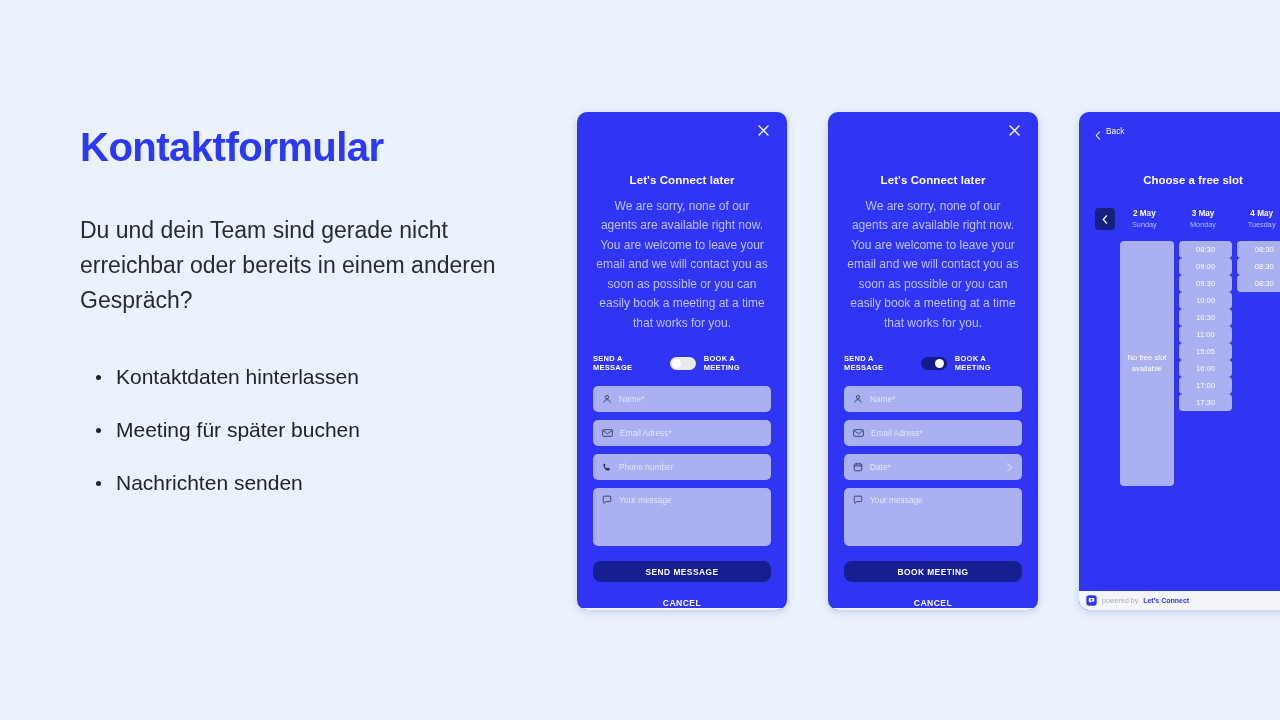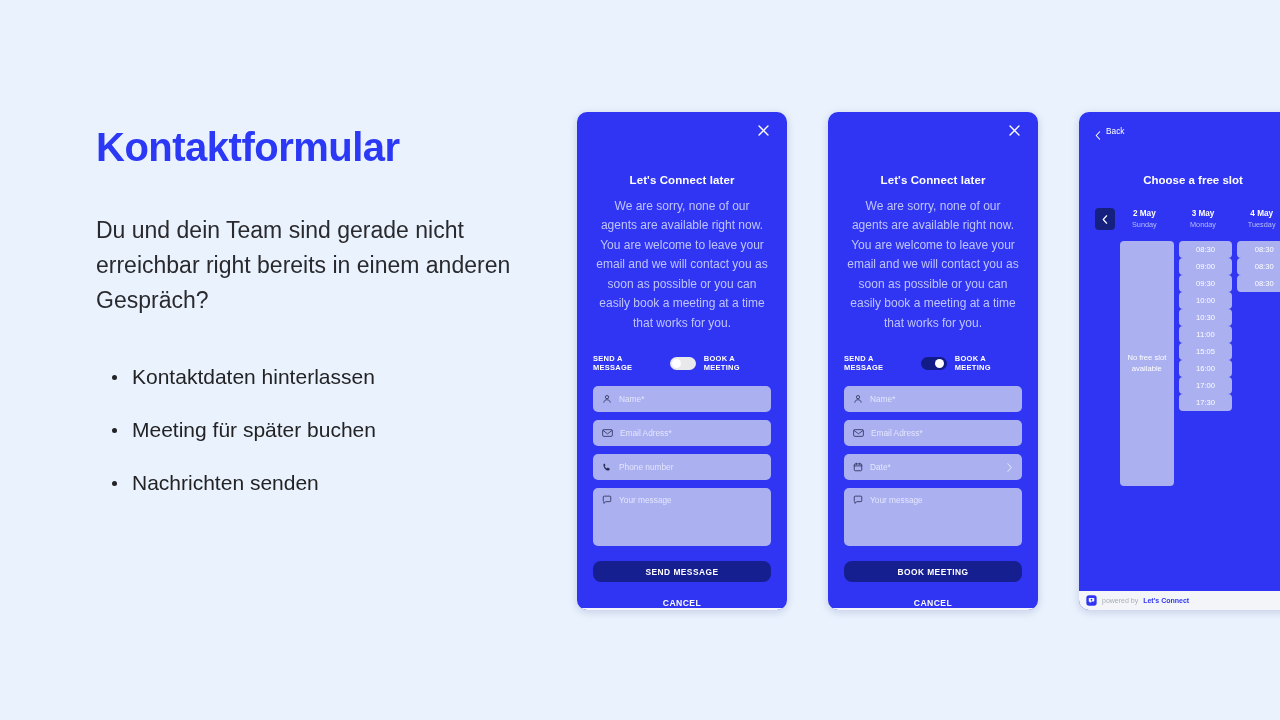--- a/index.html
+++ b/index.html
@@ -5,21 +5,21 @@
   * { box-sizing: border-box; margin: 0; padding: 0; }
   html, body {
     width: 1280px; height: 720px;
     background: #eaf3fd;
     font-family: "Liberation Sans", sans-serif;
     overflow: hidden;
   }
   .stage { position: relative; width: 1280px; height: 720px; }
 
   
-  .left-col { position: absolute; left: 96px; top: 125px; width: 470px; }
+  .left-col { position: absolute; left: 80px; top: 125px; width: 470px; }
   .page-title {
     font-size: 40px; font-weight: bold; color: #2b38f5;
     letter-spacing: -0.5px; line-height: 1.1;
   }
   .page-sub {
     margin-top: 44px; font-size: 23px; line-height: 1.52;
     color: #2a2a2e; font-weight: 400; width: 420px;
   }
   .feature-list { margin-top: 48px; list-style: none; }
   .feature-list li {
@@ -139,21 +139,21 @@
     font-size: 7.6px; text-align: center; cursor: default;
   }
 </style>
 </head>
 <body>
 
 <div class="stage">
 
   <div class="left-col">
     <h1 class="page-title">Kontaktformular</h1>
-    <p class="page-sub">Du und dein Team sind gerade nicht erreichbar right bereits in einem anderen Gespräch?</p>
+    <p class="page-sub">Du und dein Team sind gerade nicht erreichbar oder bereits in einem anderen Gespräch?</p>
     <ul class="feature-list">
       <li>Kontaktdaten hinterlassen</li>
       <li>Meeting für später buchen</li>
       <li>Nachrichten senden</li>
     </ul>
   </div>
 
   <div class="card" id="card-1">
     <div class="card-body">
 

